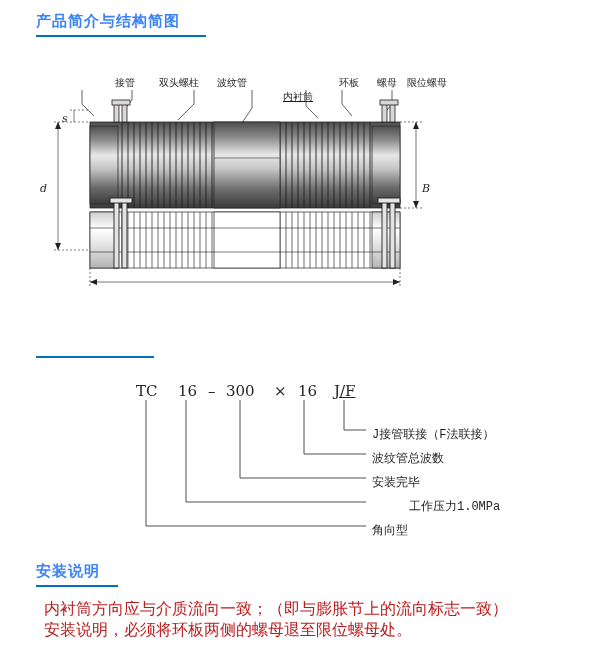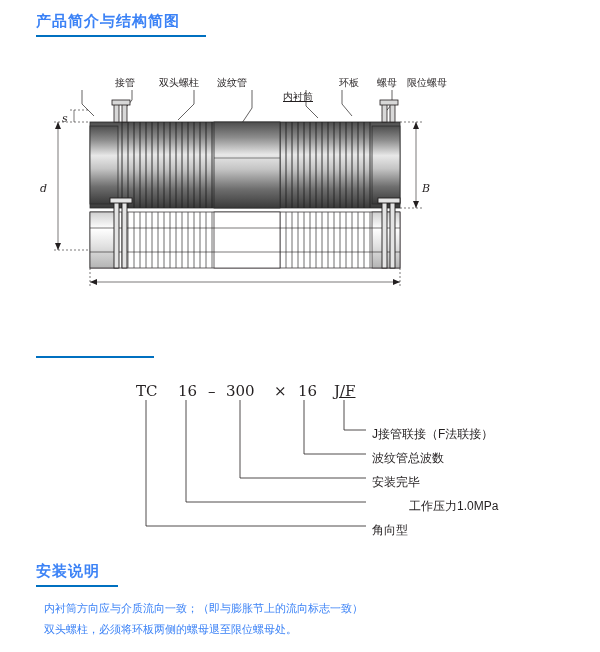--- a/index.html
+++ b/index.html
@@ -54,29 +54,29 @@
     font-size:15px;
     font-family:"DejaVu Serif","Liberation Serif",serif;
     color:#231f20;
     white-space:nowrap;
   }
   .code-desc{
     position:absolute;
     font-size:12px;
     color:#231f20;
     white-space:nowrap;
-    font-family:Liberation Sans, sans-serif;
+    font-family:Liberation Mono, monospace;
   }
 
   
   #notes{position:absolute;left:44px;top:598px;width:520px;}
   .note-line{
-    font-size:11px;
+    font-size:16px;
     line-height:21px;
-    color:#3b82f6;
+    color:#b91c1c;
     white-space:nowrap;
   }
 </style>
 </head>
 <body>
 
 <div id="title1">
   <div class="section-title">产品简介与结构简图</div>
   <div class="underline"></div>
 </div>
@@ -305,14 +305,14 @@
   </svg>
 </div>
 
 <div id="title3">
   <div class="section-title">安装说明</div>
   <div class="underline"></div>
 </div>
 
 <div id="notes">
   <div class="note-line">内衬筒方向应与介质流向一致；（即与膨胀节上的流向标志一致）</div>
-  <div class="note-line">双头螺柱，必须将环板两侧的螺母退至限位螺母处。</div>
+  <div class="note-line">安装说明，必须将环板两侧的螺母退至限位螺母处。</div>
 </div>
 
 </body></html>

